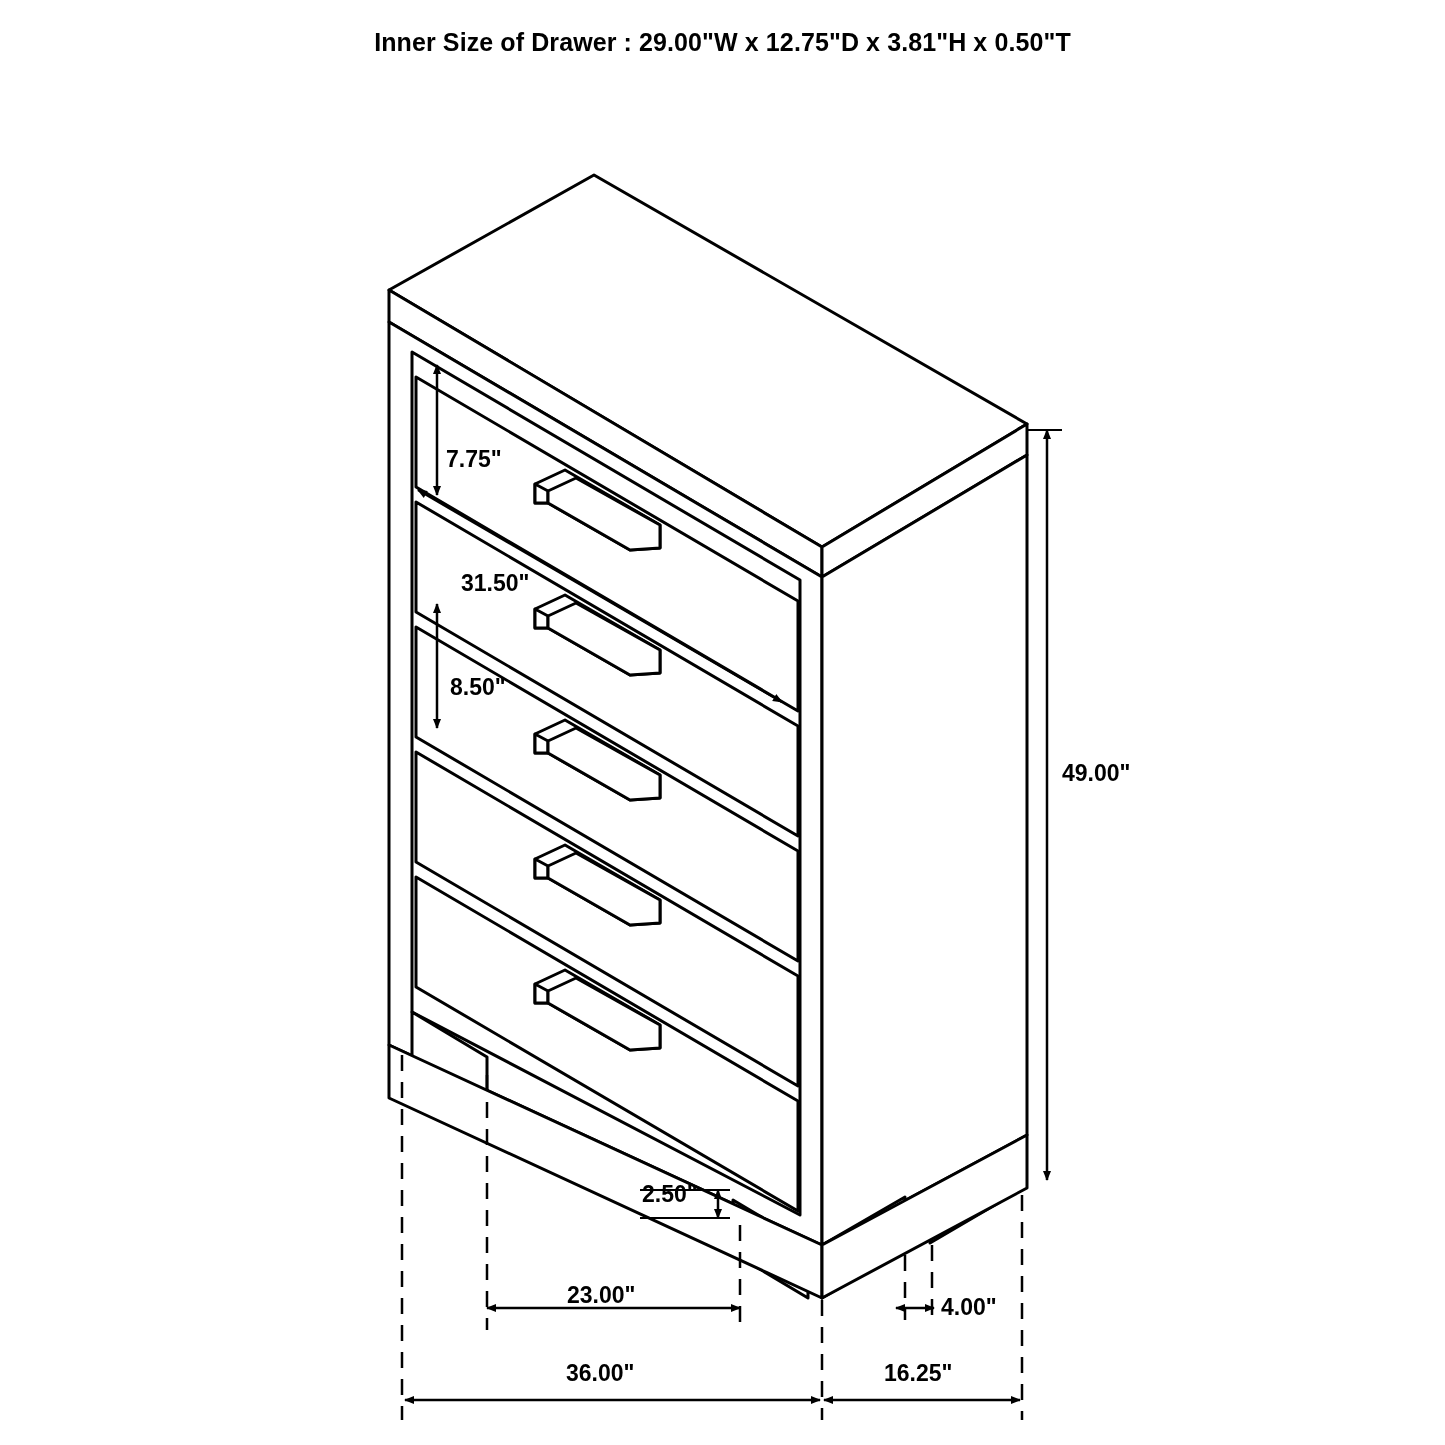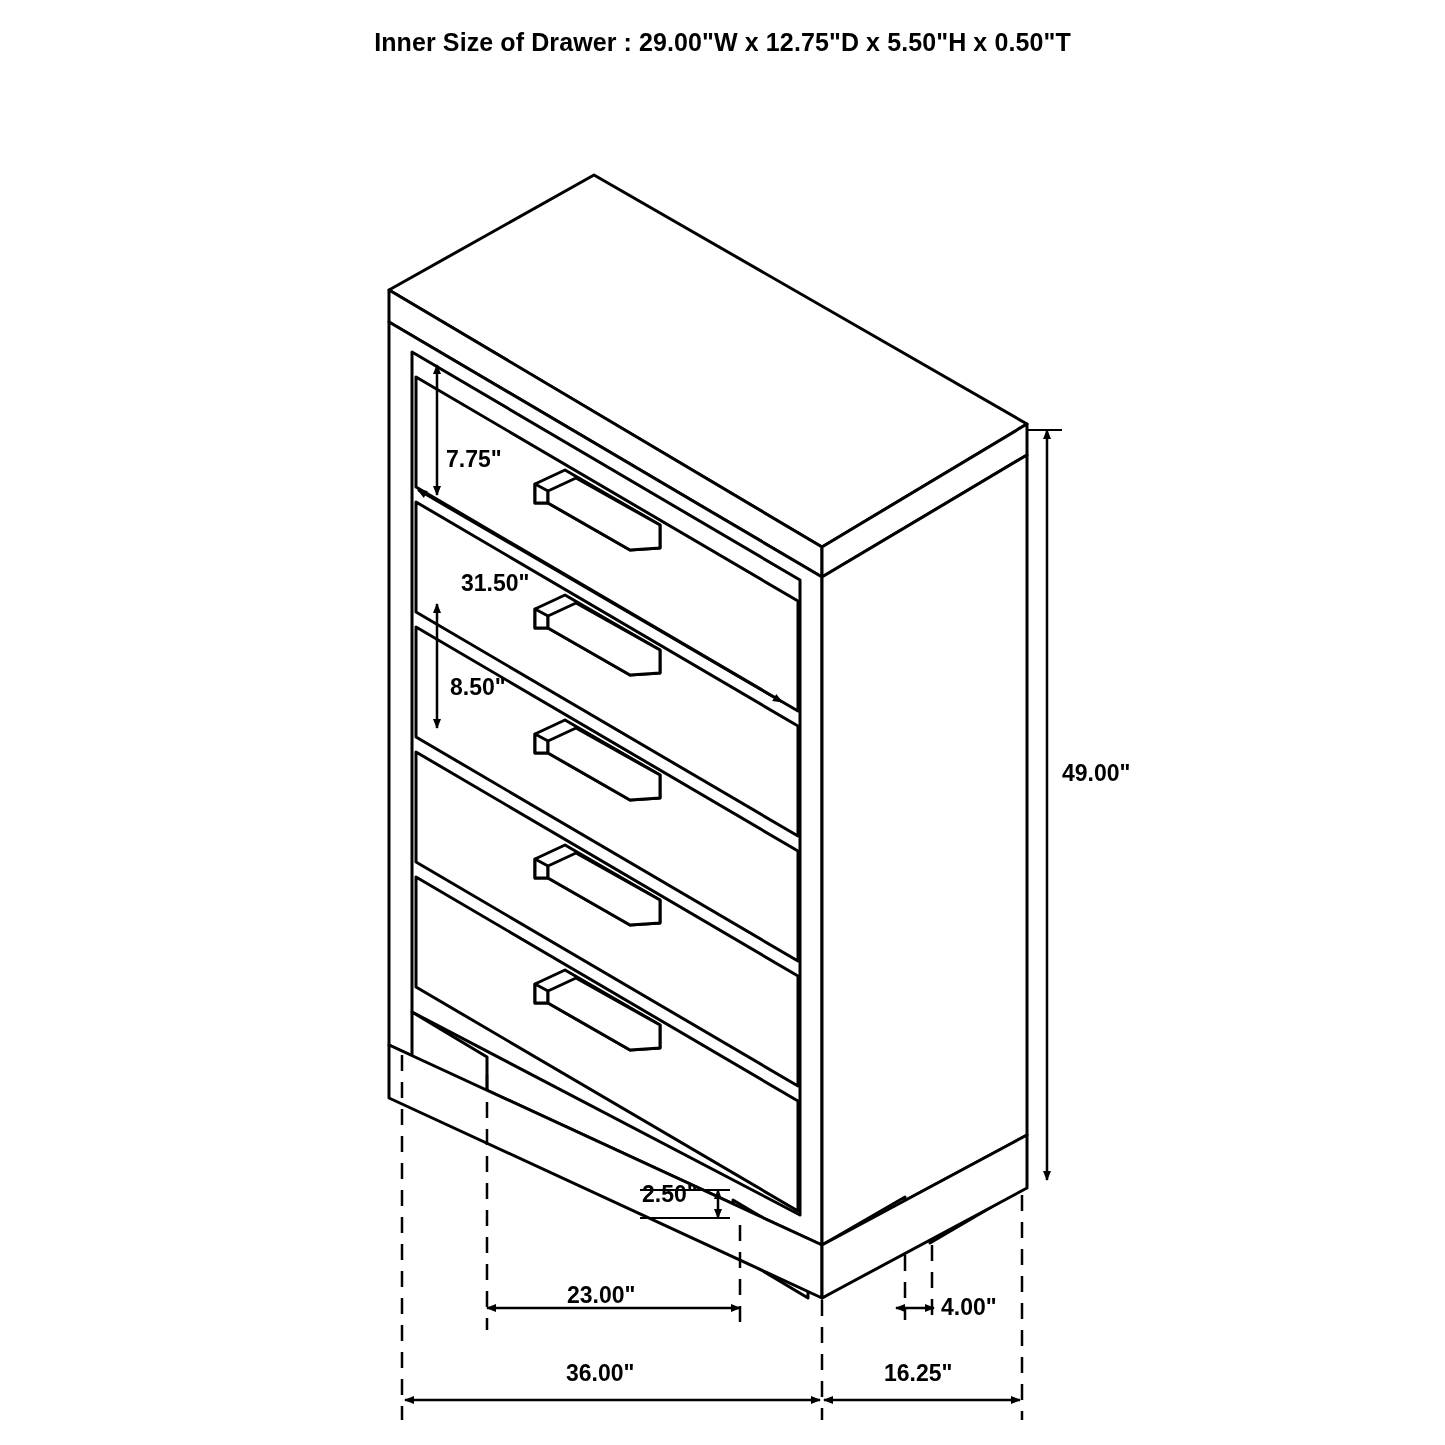--- a/index.html
+++ b/index.html
@@ -40,21 +40,21 @@
     font-weight: bold;
     color: #000000;
     white-space: nowrap;
   }
 </style>
 </head>
 <body>
 
 <div id="stage">
 
-  <div id="title">Inner Size of Drawer : 29.00"W x 12.75"D x 5.50"H x 0.50"T</div>
+  <div id="title">Inner Size of Drawer : 29.00"W x 12.75"D x 3.81"H x 0.50"T</div>
 
   <svg id="drawing" width="1445" height="1445" viewBox="0 0 1445 1445">
     <defs>
       <marker id="arrEnd" markerWidth="12" markerHeight="12" refX="9" refY="4" orient="auto" markerUnits="userSpaceOnUse">
         <path d="M0,0 L10,4 L0,8 z" fill="#000"></path>
       </marker>
       <marker id="arrStart" markerWidth="12" markerHeight="12" refX="1" refY="4" orient="auto" markerUnits="userSpaceOnUse">
         <path d="M10,0 L0,4 L10,8 z" fill="#000"></path>
       </marker>
     </defs>

